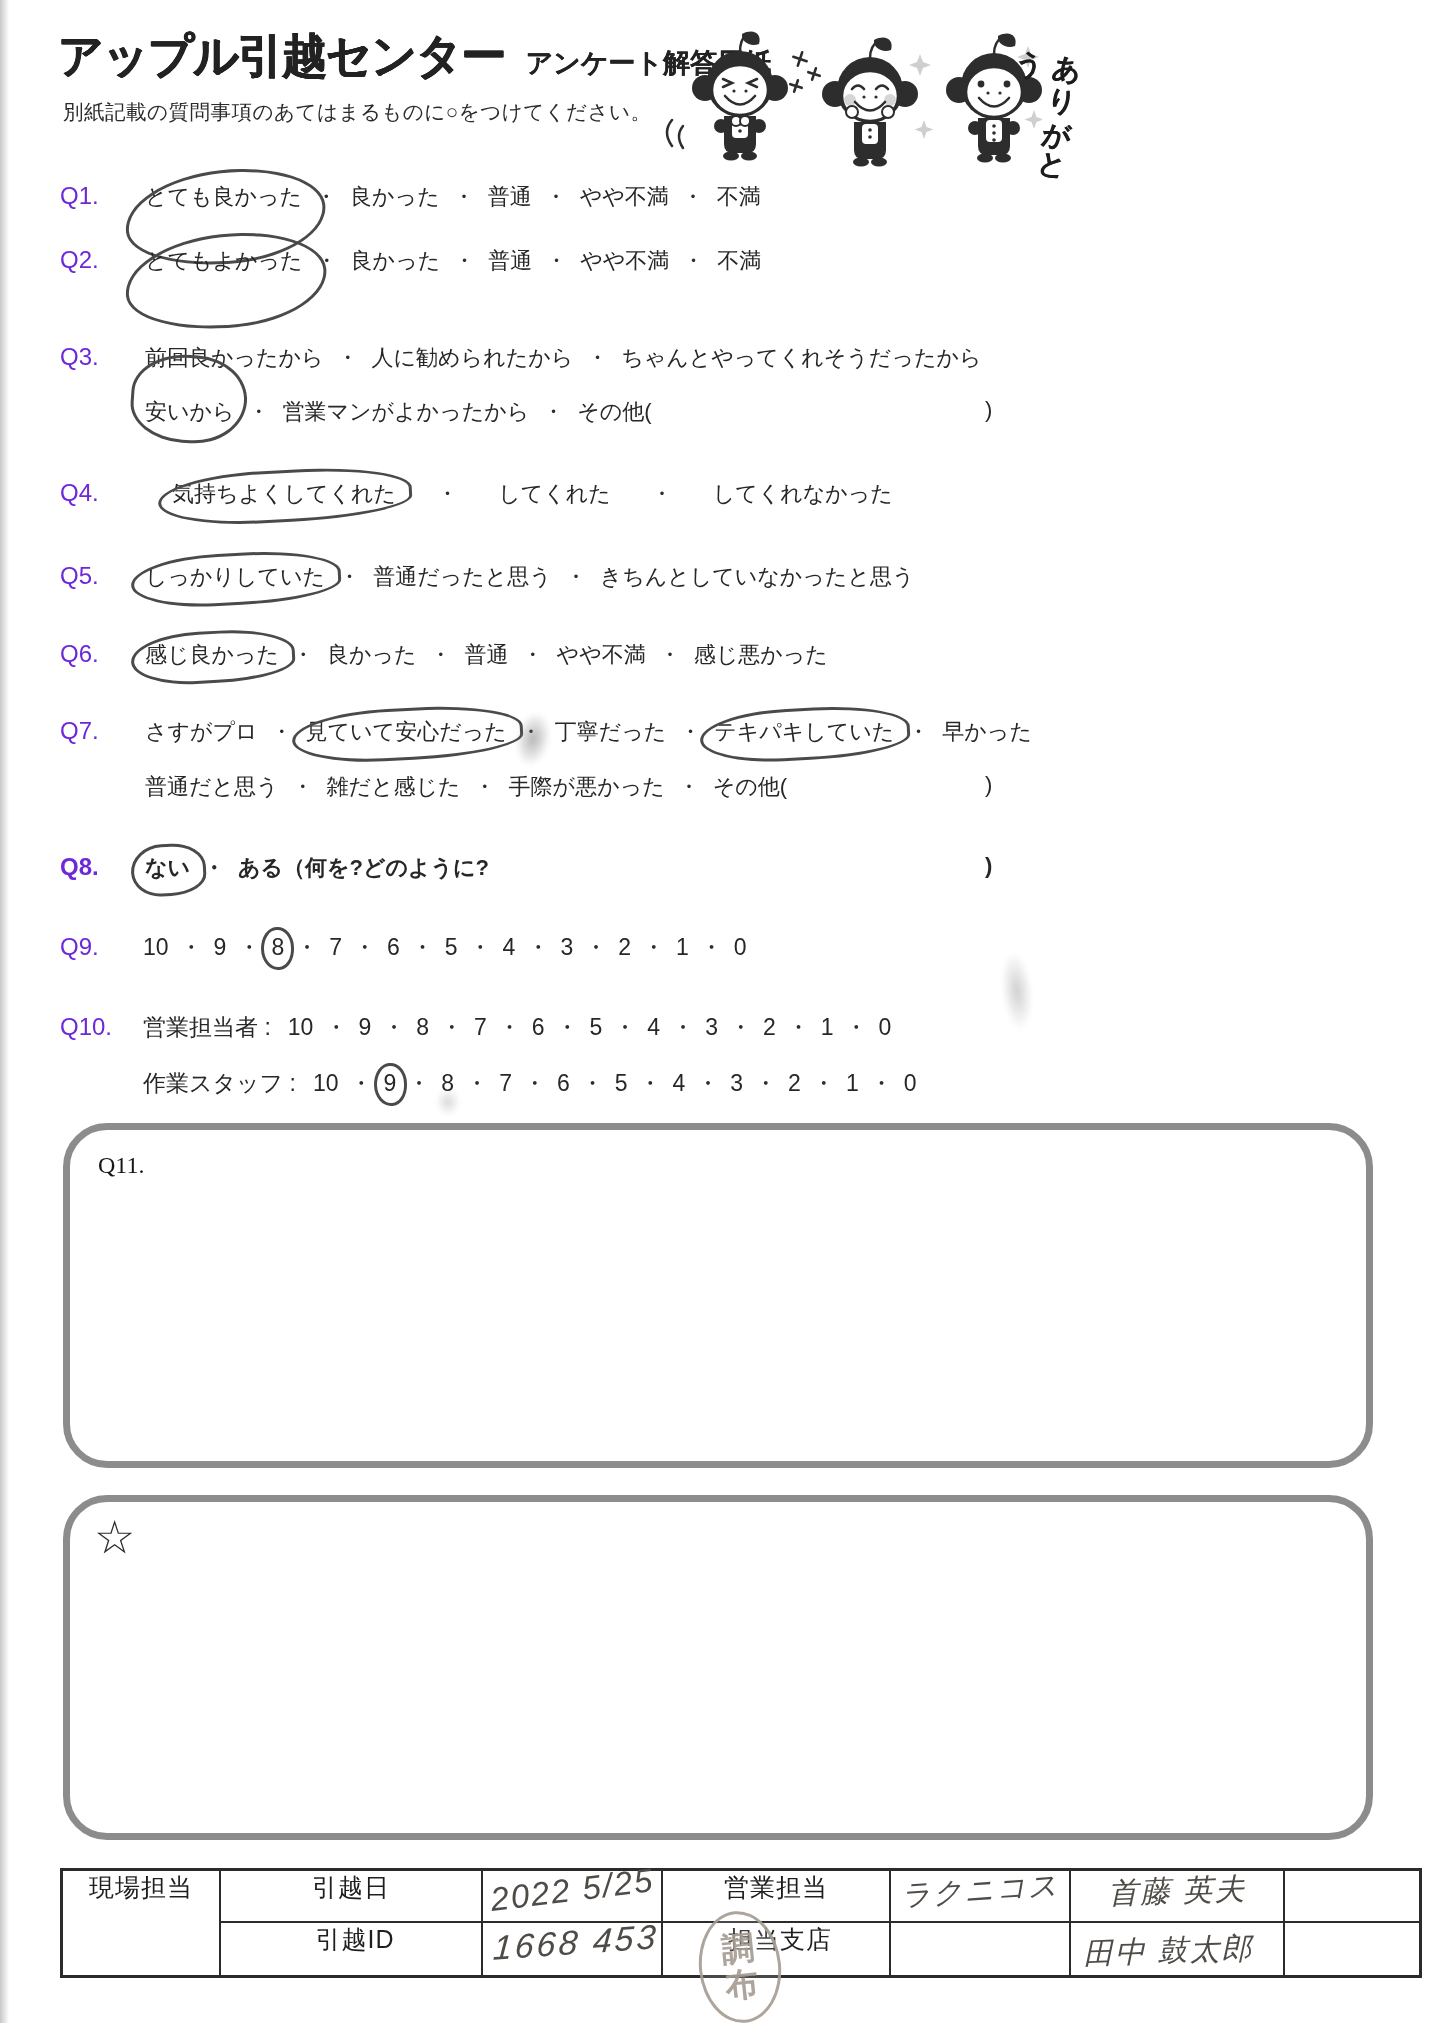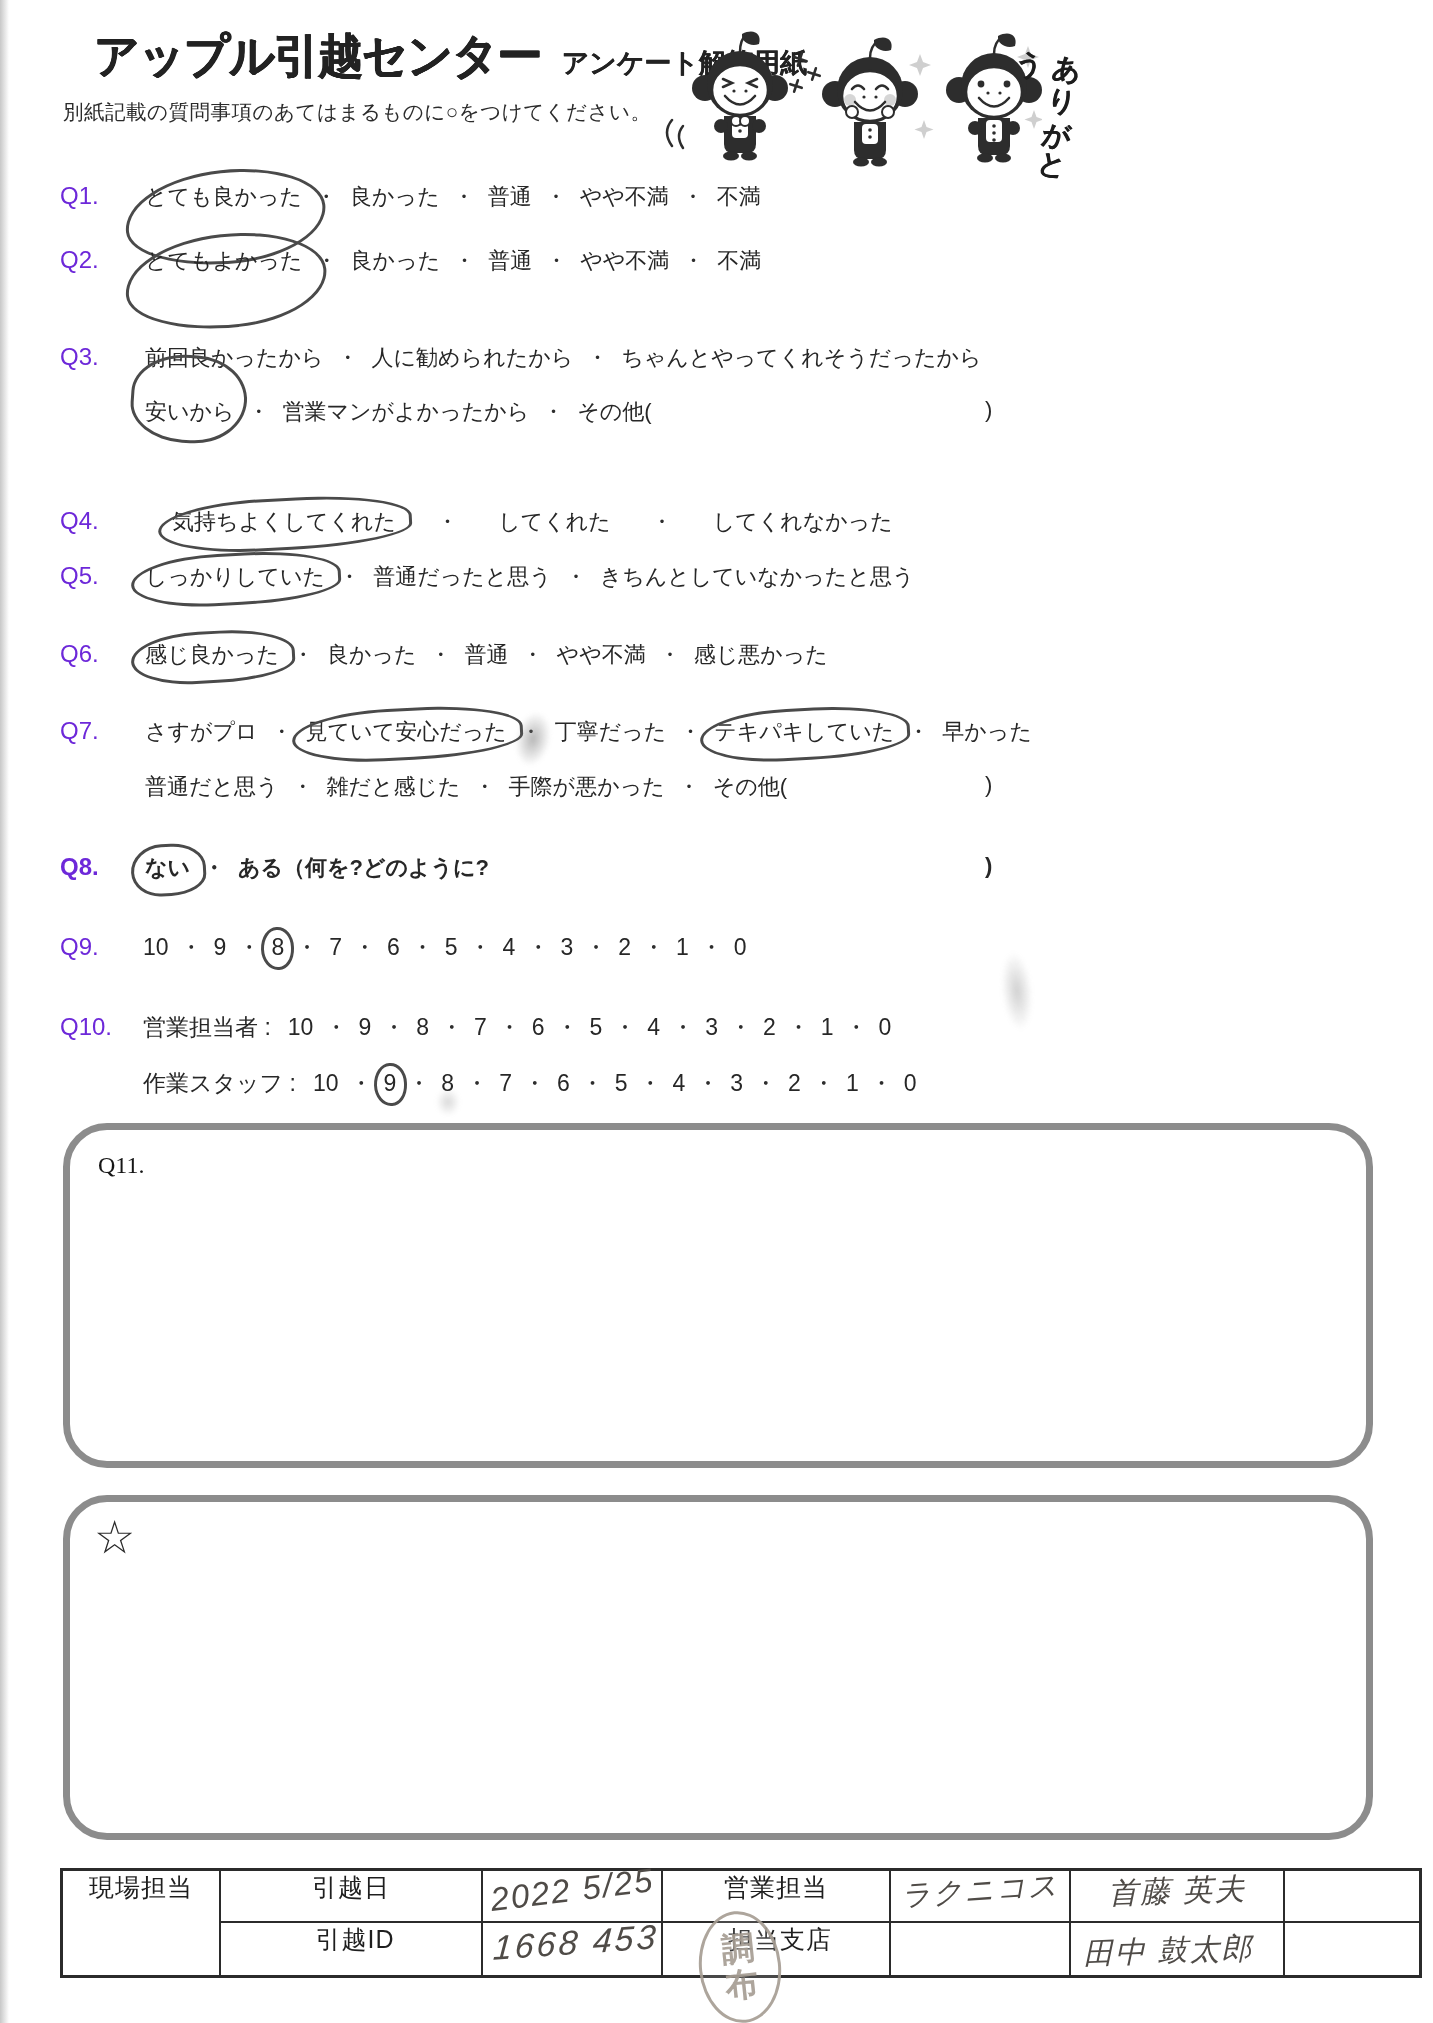--- a/index.html
+++ b/index.html
@@ -6,21 +6,21 @@
   .page{
     position:relative; width:1433px; height:2023px; margin:0 auto;
     background:#ffffff; overflow:hidden;
     font-family:"Liberation Sans","DejaVu Sans",sans-serif;
     color:#262626;
   }
   .scan-edge{position:absolute;left:0;top:0;width:9px;height:100%;
     background:linear-gradient(to right, rgba(110,110,110,.38), rgba(110,110,110,0));}
 
   
-  .hdr{position:absolute;left:58px;top:26px;display:flex;align-items:flex-end;white-space:nowrap;margin-left:36px;}
+  .hdr{position:absolute;left:58px;top:26px;display:flex;align-items:flex-end;white-space:nowrap;}
   .brand{font-size:45px;font-weight:bold;letter-spacing:-1px;color:#222;
     text-shadow:.6px 0 0 currentColor,-.6px 0 0 currentColor,0 .5px 0 currentColor;
     transform:scaleY(1.05);}
   .doc-title{font-size:27px;font-weight:bold;margin-left:20px;padding-bottom:5px;color:#222;
     text-shadow:.3px 0 0 currentColor;}
   .instruction{position:absolute;left:63px;top:98px;font-size:20.5px;letter-spacing:.5px;color:#2b2b2b;}
 
   
   .mascots{position:absolute;left:662px;top:24px;width:380px;height:162px;}
   .thanks{position:absolute;left:1003px;top:32px;height:150px;
@@ -230,21 +230,21 @@
       </div>
       <div class="qline" style="top: 397px;">
         <span class="qlabel"></span>
         <span class="opt circled m-tall">安いから</span>
         <span class="sep">・</span>
         <span class="opt">営業マンがよかったから</span>
         <span class="sep">・</span>
         <span class="opt">その他(</span>
         <span class="tail">)</span>
       </div>
-      <div class="qline" style="top: 507px; gap: 40px;">
+      <div class="qline" style="top: 479px; gap: 40px;">
         <span class="qlabel">Q4.</span>
         <span class="opt circled m-default">気持ちよくしてくれた</span>
         <span class="sep">・</span>
         <span class="opt">してくれた</span>
         <span class="sep">・</span>
         <span class="opt">してくれなかった</span>
       </div>
       <div class="qline" style="top: 562px;">
         <span class="qlabel">Q5.</span>
         <span class="opt circled m-default">しっかりしていた</span>

